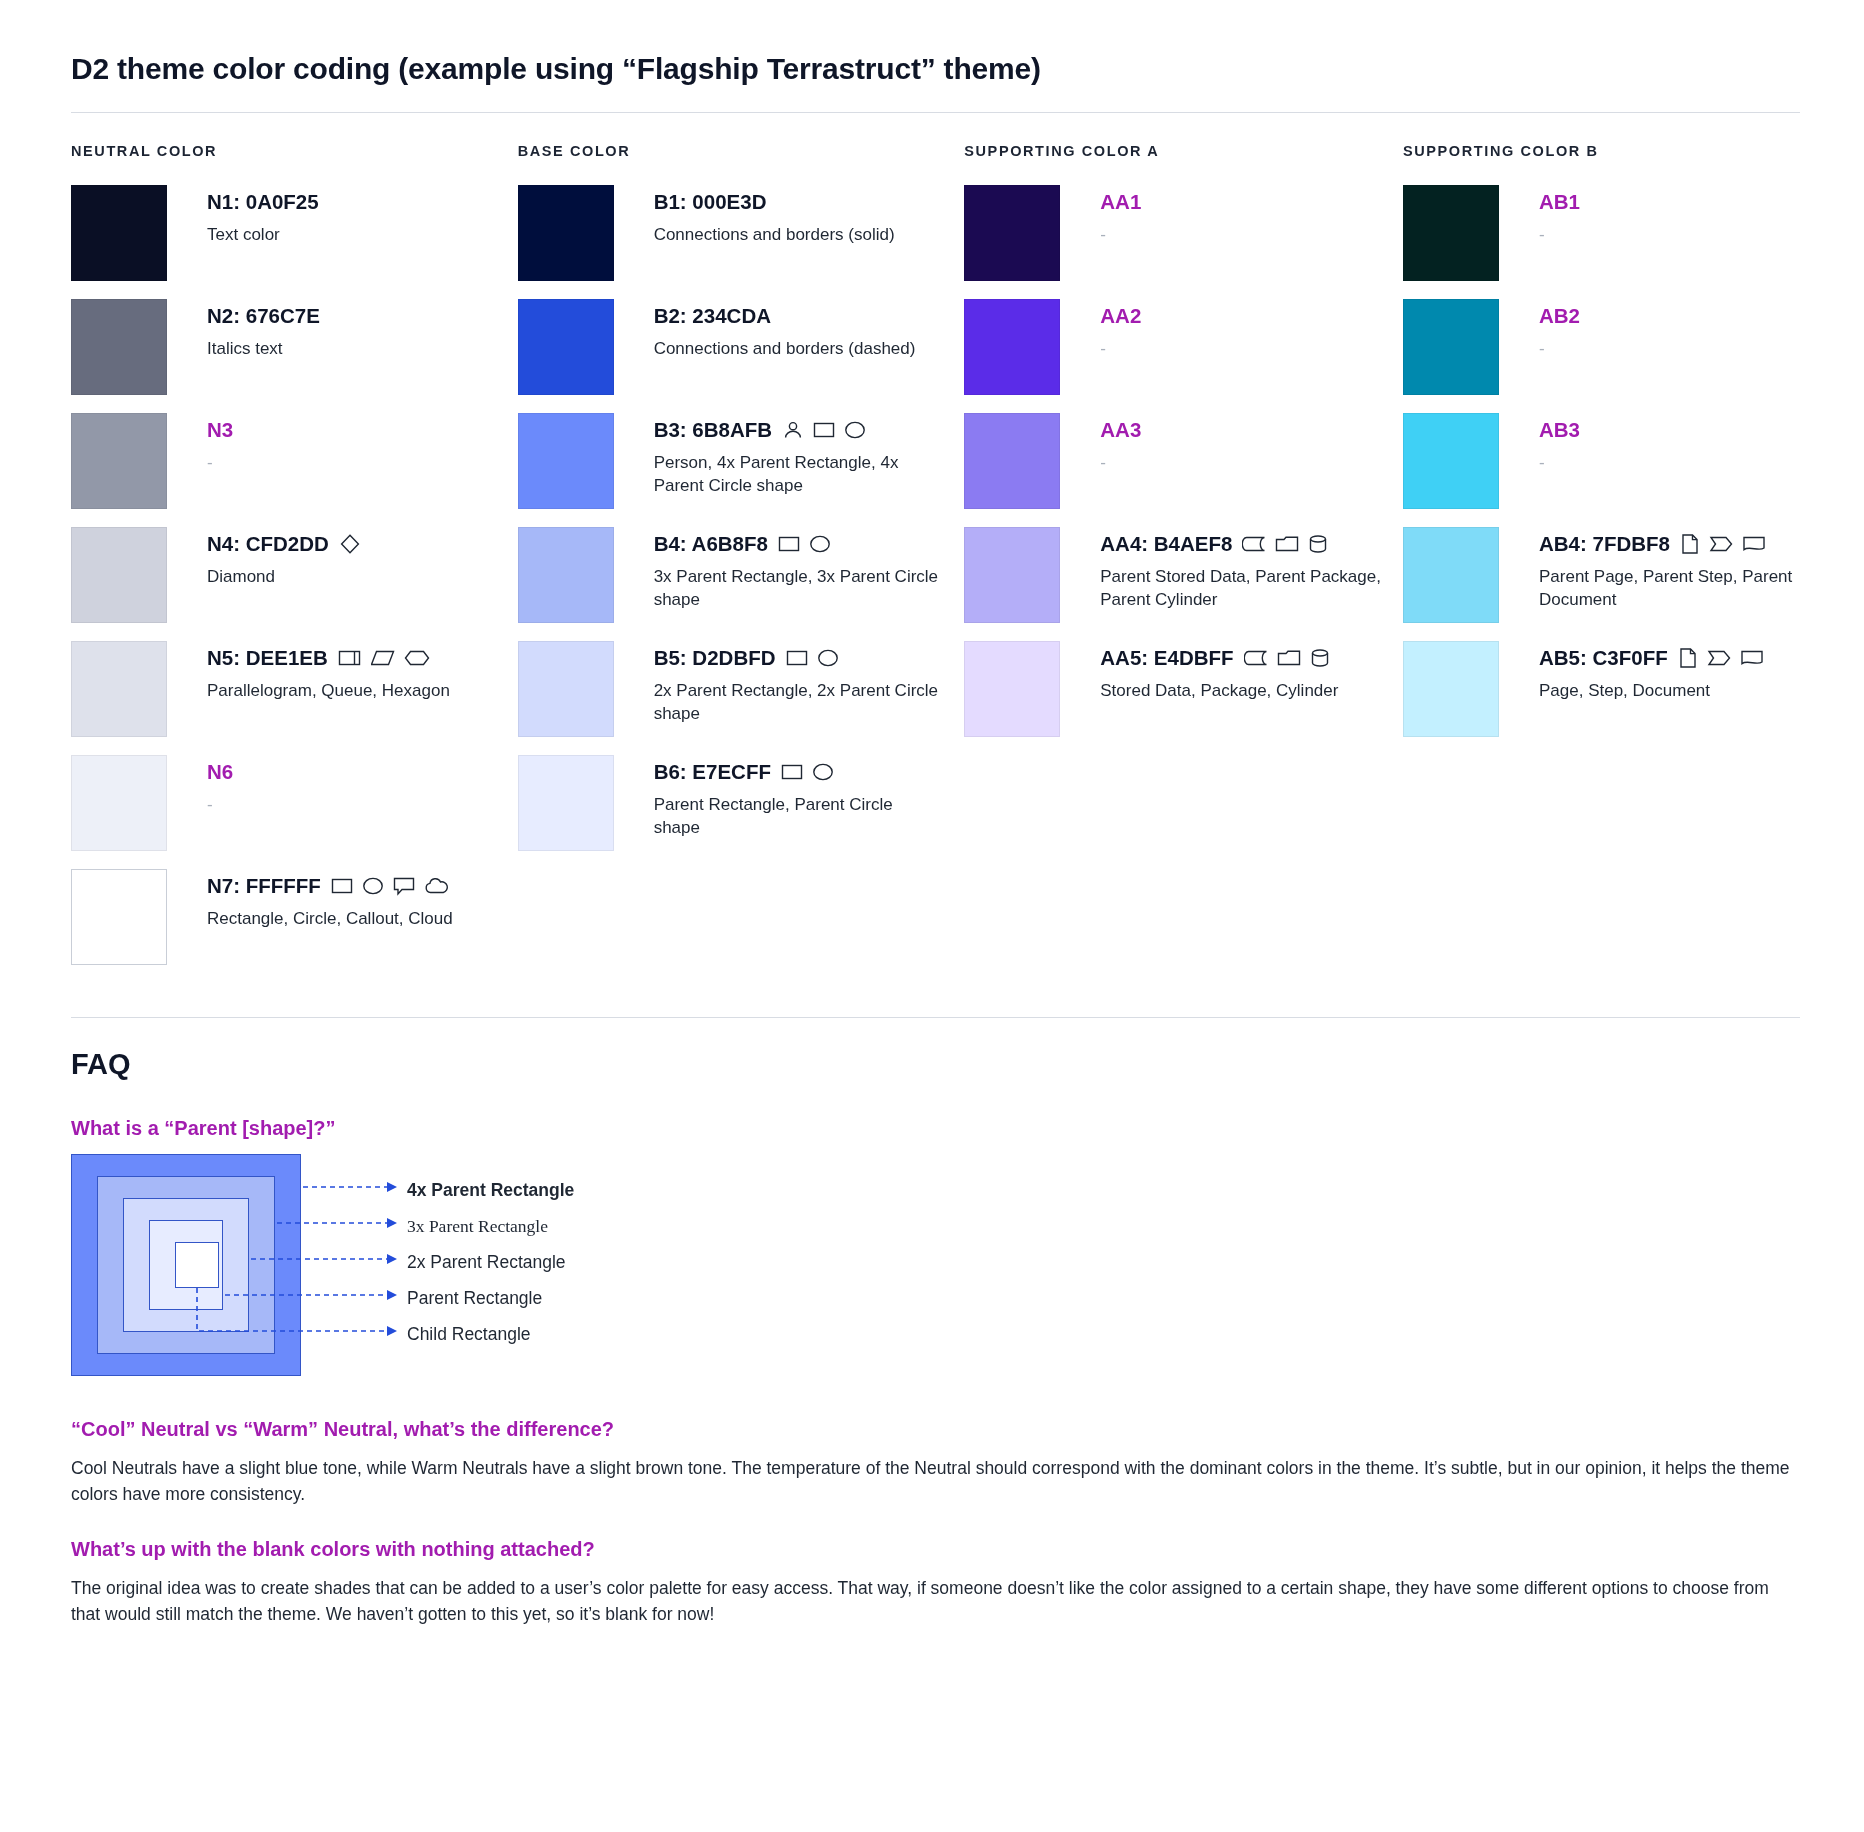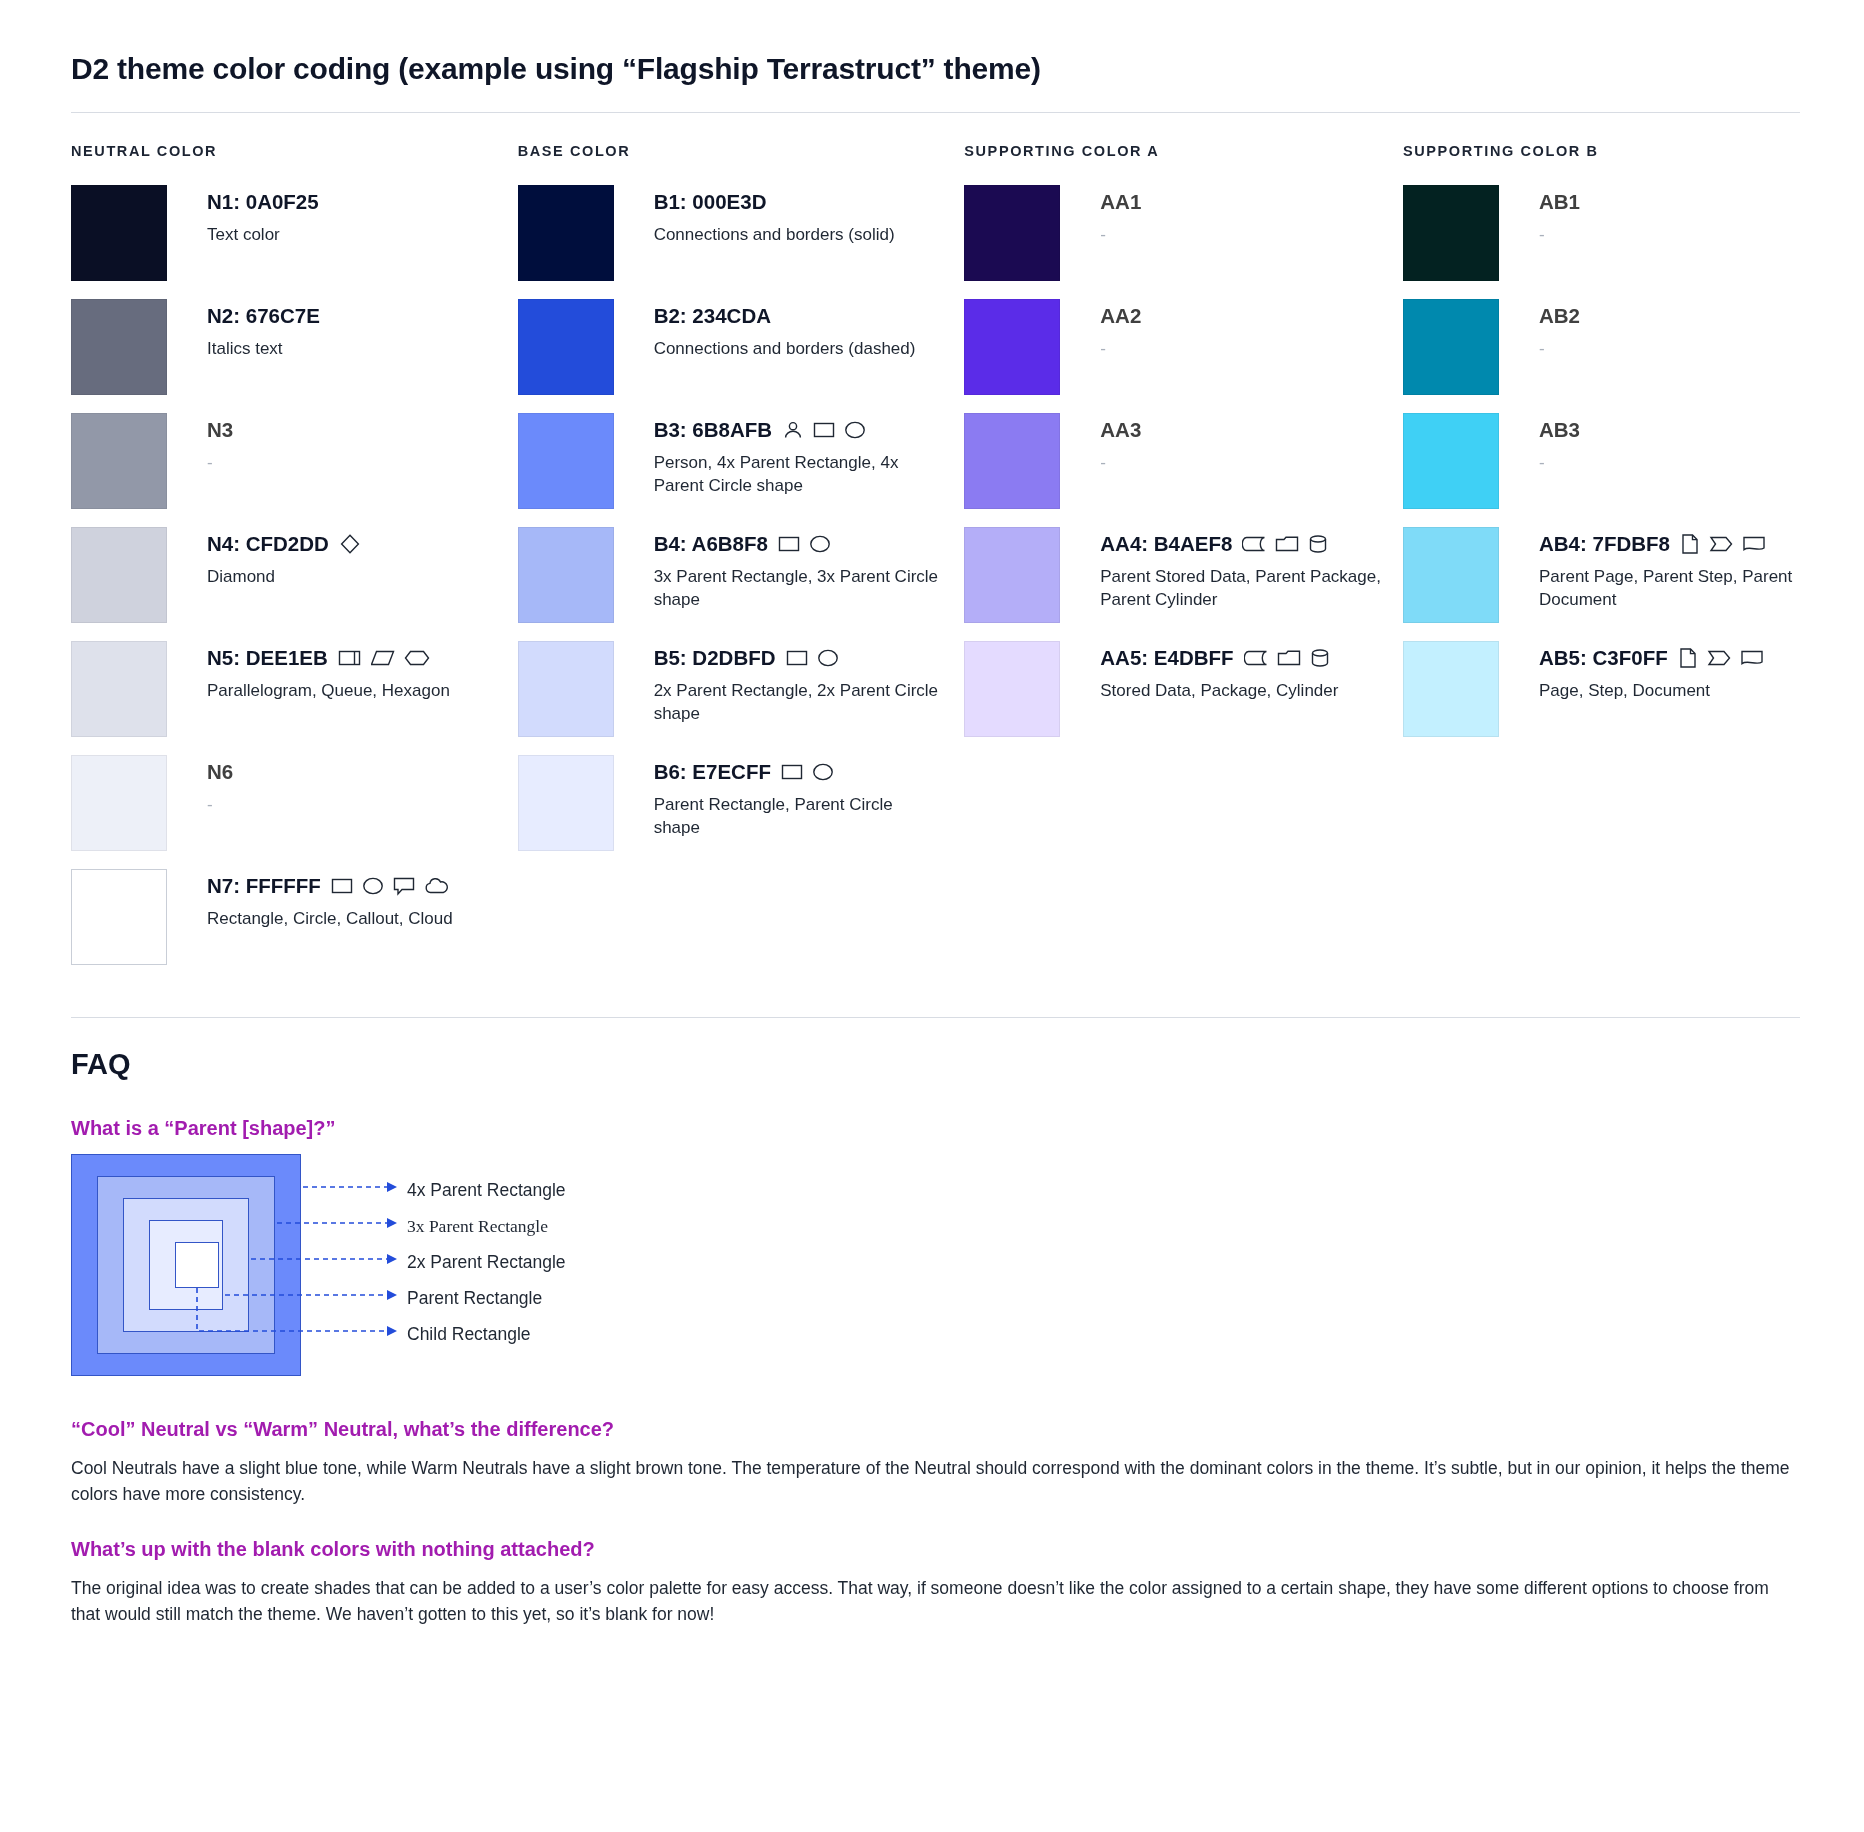--- a/index.html
+++ b/index.html
@@ -75,21 +75,21 @@
     font-size: 20.5px;
     font-weight: bold;
     color: #0f1628;
     line-height: 1.15;
     display: flex;
     align-items: center;
     gap: 10px;
     white-space: nowrap;
   }
   .swatch-title.muted {
-    color: #404040;
+    color: #a21caf;
     font-weight: bold;
   }
   .swatch-desc {
     font-size: 17px;
     line-height: 1.38;
     color: #1f2733;
     margin-top: 9px;
     max-width: 290px;
   }
   .swatch-desc.dash {
@@ -149,21 +149,21 @@
     left: 0; top: 0;
     width: 560px; height: 230px;
     pointer-events: none;
   }
   .nest-label {
     position: absolute;
     font-size: 17.5px;
     color: #1f2733;
     white-space: nowrap;
   }
-  .l0 { left: 336px; top: 26px; }
+  .l0 { left: 336px; top: 26px; font-weight: bold; }
   .l1 { left: 336px; top: 62px; font-family: Liberation Serif, serif; }
   .l2 { left: 336px; top: 98px; }
   .l3 { left: 336px; top: 134px; }
   .l4 { left: 336px; top: 170px; }
 </style>
 </head>
 <body>
 
 <div class="page">
 

